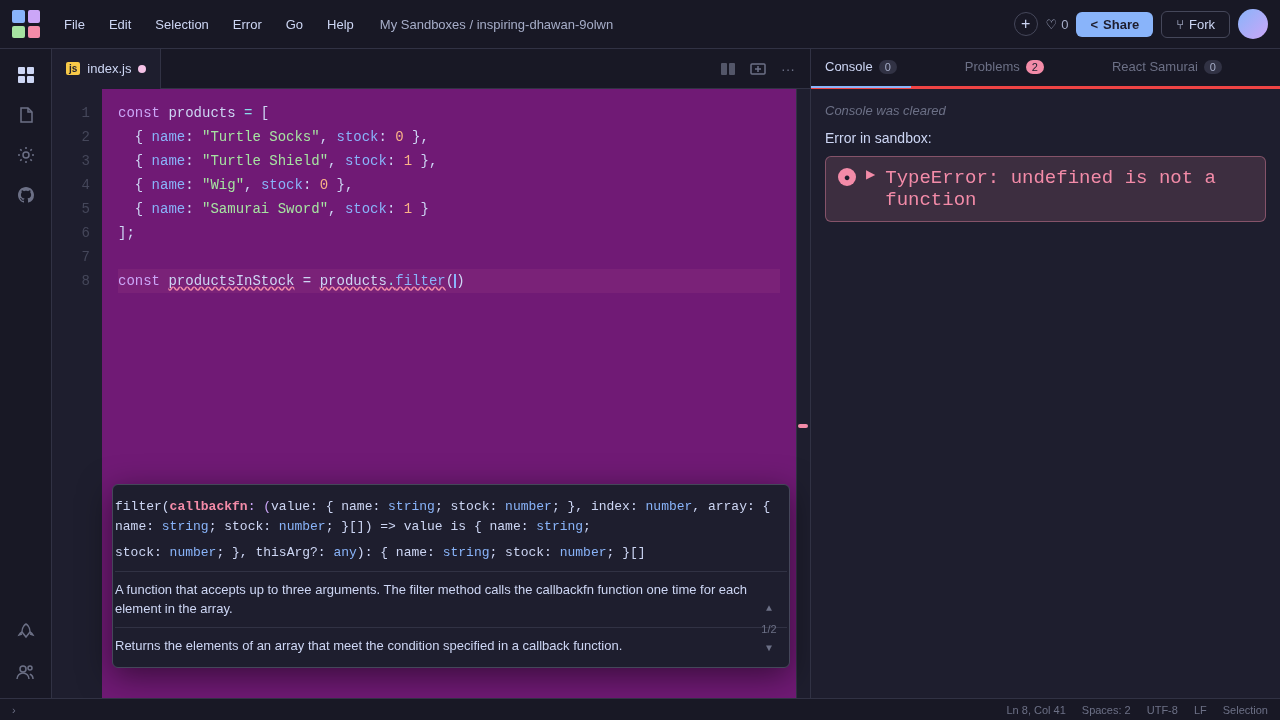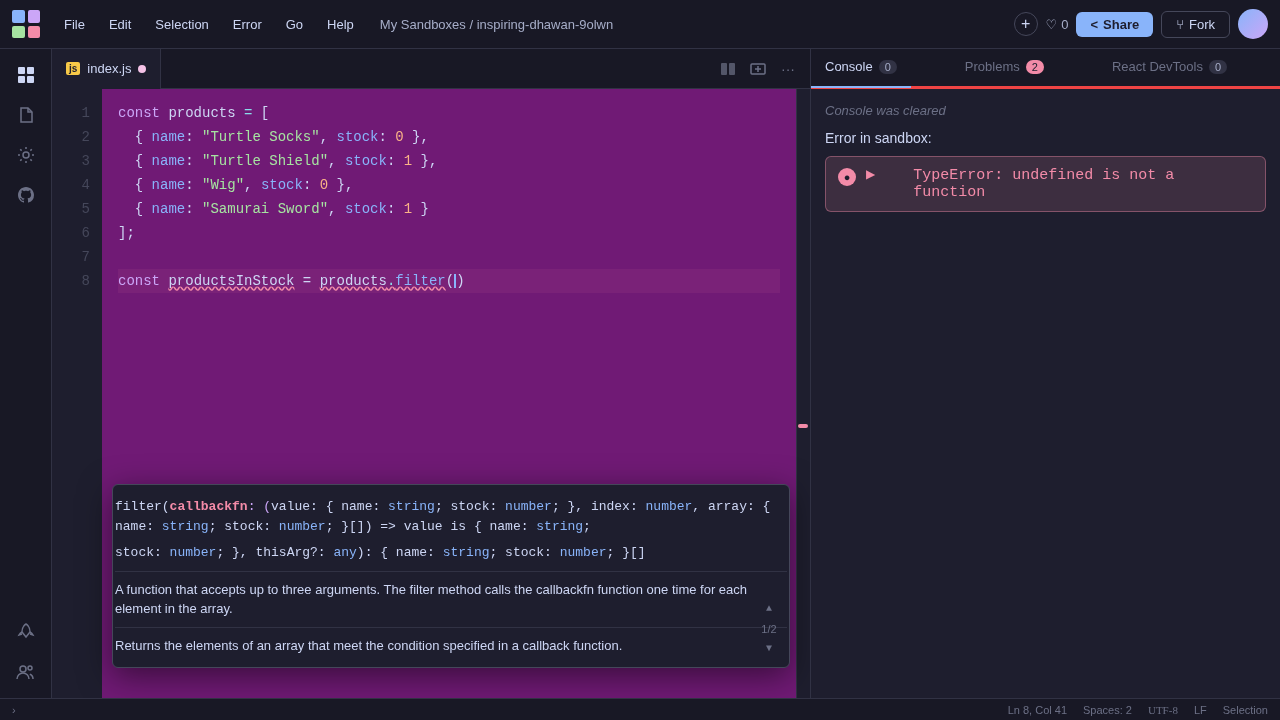--- a/index.html
+++ b/index.html
@@ -408,23 +408,22 @@
       flex-shrink: 0;
       margin-top: 1px;
     }
     .error-expand {
       color: #f38ba8;
       font-size: 12px;
       cursor: pointer;
     }
     .error-message {
       font-family: 'Courier New', monospace;
-      font-size: 15px;
+      font-size: 19px;
       color: #f38ba8;
-      margin-left: 28px;
     }
 
     
     .status-bar {
       height: 22px;
       background: #181825;
       border-top: 1px solid #313244;
       display: flex;
       align-items: center;
       padding: 0 12px;
@@ -618,21 +617,21 @@
     <div class="panel-tabs">
       <div class="panel-tab active">
         <span>Console</span>
         <span class="badge zero">0</span>
       </div>
       <div class="panel-tab">
         <span>Problems</span>
         <span class="badge has-issues">2</span>
       </div>
       <div class="panel-tab">
-        <span>React DevTools</span>
+        <span>React Samurai</span>
         <span class="badge zero">0</span>
       </div>
     </div>
     <div class="panel-content">
       <div class="console-cleared">Console was cleared</div>
       <div class="error-section-title">Error in sandbox:</div>
       <div class="error-entry">
         <div class="error-icon-circle">●</div>
         <span class="error-expand">▶</span>
         <span class="error-message">TypeError: undefined is not a function</span>
@@ -640,16 +639,16 @@
     </div>
   </div>
 
 </div>
 
 <div class="status-bar">
   <span style="cursor:pointer;">›</span>
   <div class="status-spacer"></div>
   <span>Ln 8, Col 41</span>
   <span style="cursor:pointer;">Spaces: 2</span>
-  <span style="cursor:pointer;font-family:Liberation Serif, serif;">UTF-8</span>
+  <span style="cursor:pointer;">UTF-8</span>
   <span style="cursor:pointer;">LF</span>
   <span style="cursor:pointer;">Selection</span>
 </div>
 
 </body></html>

